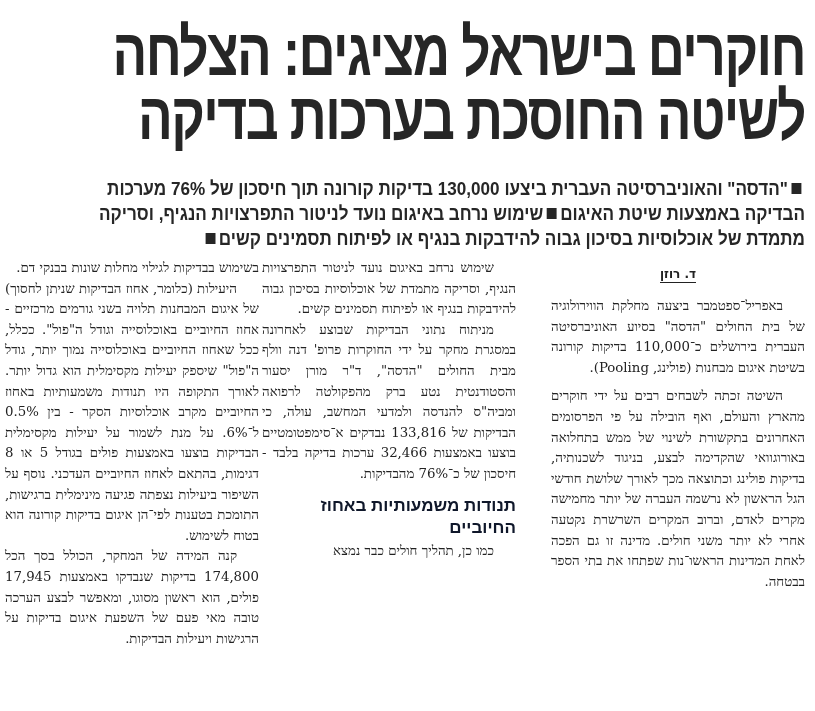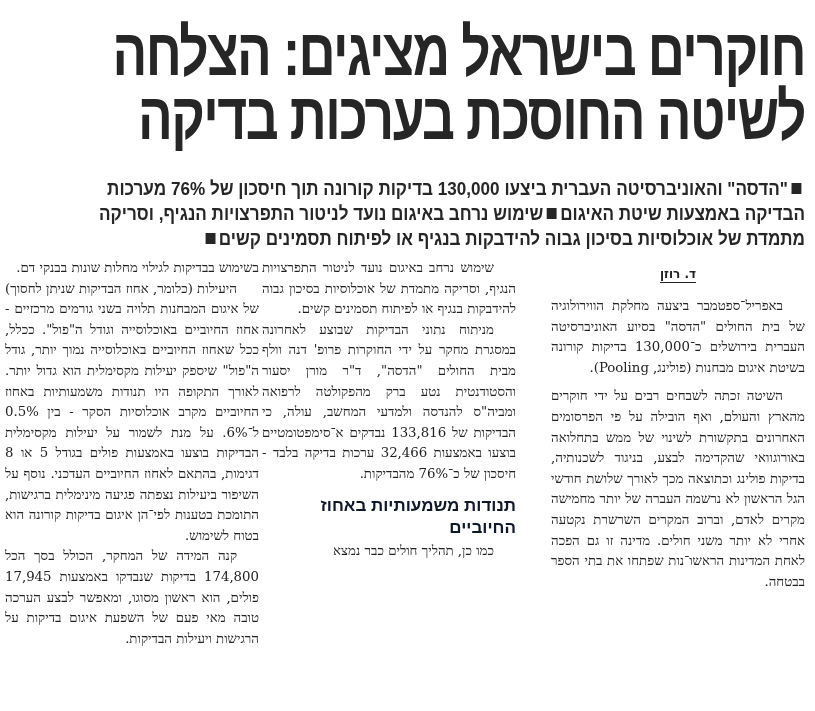--- a/index.html
+++ b/index.html
@@ -115,21 +115,21 @@
 
 <div class="subhead">
   <span class="line"><span class="bullet"></span><span>"הדסה" והאוניברסיטה העברית ביצעו 130,000 בדיקות קורונה תוך חיסכון של 76% מערכות</span></span>
   <span class="line"><span>הבדיקה באמצעות שיטת האיגום</span><span class="bullet"></span><span>שימוש נרחב באיגום נועד לניטור התפרצויות הנגיף, וסריקה</span></span>
   <span class="line"><span>מתמדת של אוכלוסיות בסיכון גבוה להידבקות בנגיף או לפיתוח תסמינים קשים</span><span class="bullet"></span></span>
 </div>
 
 <div class="columns">
   <div class="col col-1">
     <div class="byline"><span>ד. רוזן</span></div>
-    <p>באפריל־ספטמבר ביצעה מחלקת הווירולוגיה של בית החולים "הדסה" בסיוע האוניברסיטה העברית בירושלים כ־130,000 בדיקות קורונה בשיטת איגום מבחנות (פולינג, Pooling).</p>
+    <p>באפריל־ספטמבר ביצעה מחלקת הווירולוגיה של בית החולים "הדסה" בסיוע האוניברסיטה העברית בירושלים כ־110,000 בדיקות קורונה בשיטת איגום מבחנות (פולינג, Pooling).</p>
     <p style="margin-top:8px;">השיטה זכתה לשבחים רבים על ידי חוקרים מהארץ והעולם, ואף הובילה על פי הפרסומים האחרונים בתקשורת לשינוי של ממש בתחלואה באורוגוואי שהקדימה לבצע, בניגוד לשכנותיה, בדיקות פולינג וכתוצאה מכך לאורך שלושת חודשי הגל הראשון לא נרשמה העברה של יותר מחמישה מקרים לאדם, וברוב המקרים השרשרת נקטעה אחרי לא יותר משני חולים. מדינה זו גם הפכה לאחת המדינות הראשו־נות שפתחו את בתי הספר בבטחה.</p>
   </div>
 
   <div class="col col-2">
     <p>שימוש נרחב באיגום נועד לניטור התפרצויות הנגיף, וסריקה מתמדת של אוכלוסיות בסיכון גבוה להידבקות בנגיף או לפיתוח תסמינים קשים.</p>
     <p>מניתוח נתוני הבדיקות שבוצע לאחרונה במסגרת מחקר על ידי החוקרות פרופ' דנה וולף מבית החולים "הדסה", ד"ר מורן יסעור והסטודנטית נטע ברק מהפקולטה לרפואה ומביה"ס להנדסה ולמדעי המחשב, עולה, כי הבדיקות של 133,816 נבדקים א־סימפטומטיים בוצעו באמצעות 32,466 ערכות בדיקה בלבד - חיסכון של כ־76% מהבדיקות.</p>
     <div class="subtitle">תנודות משמעותיות באחוז החיוביים</div>
     <p>כמו כן, תהליך חולים כבר נמצא</p>
   </div>
 

